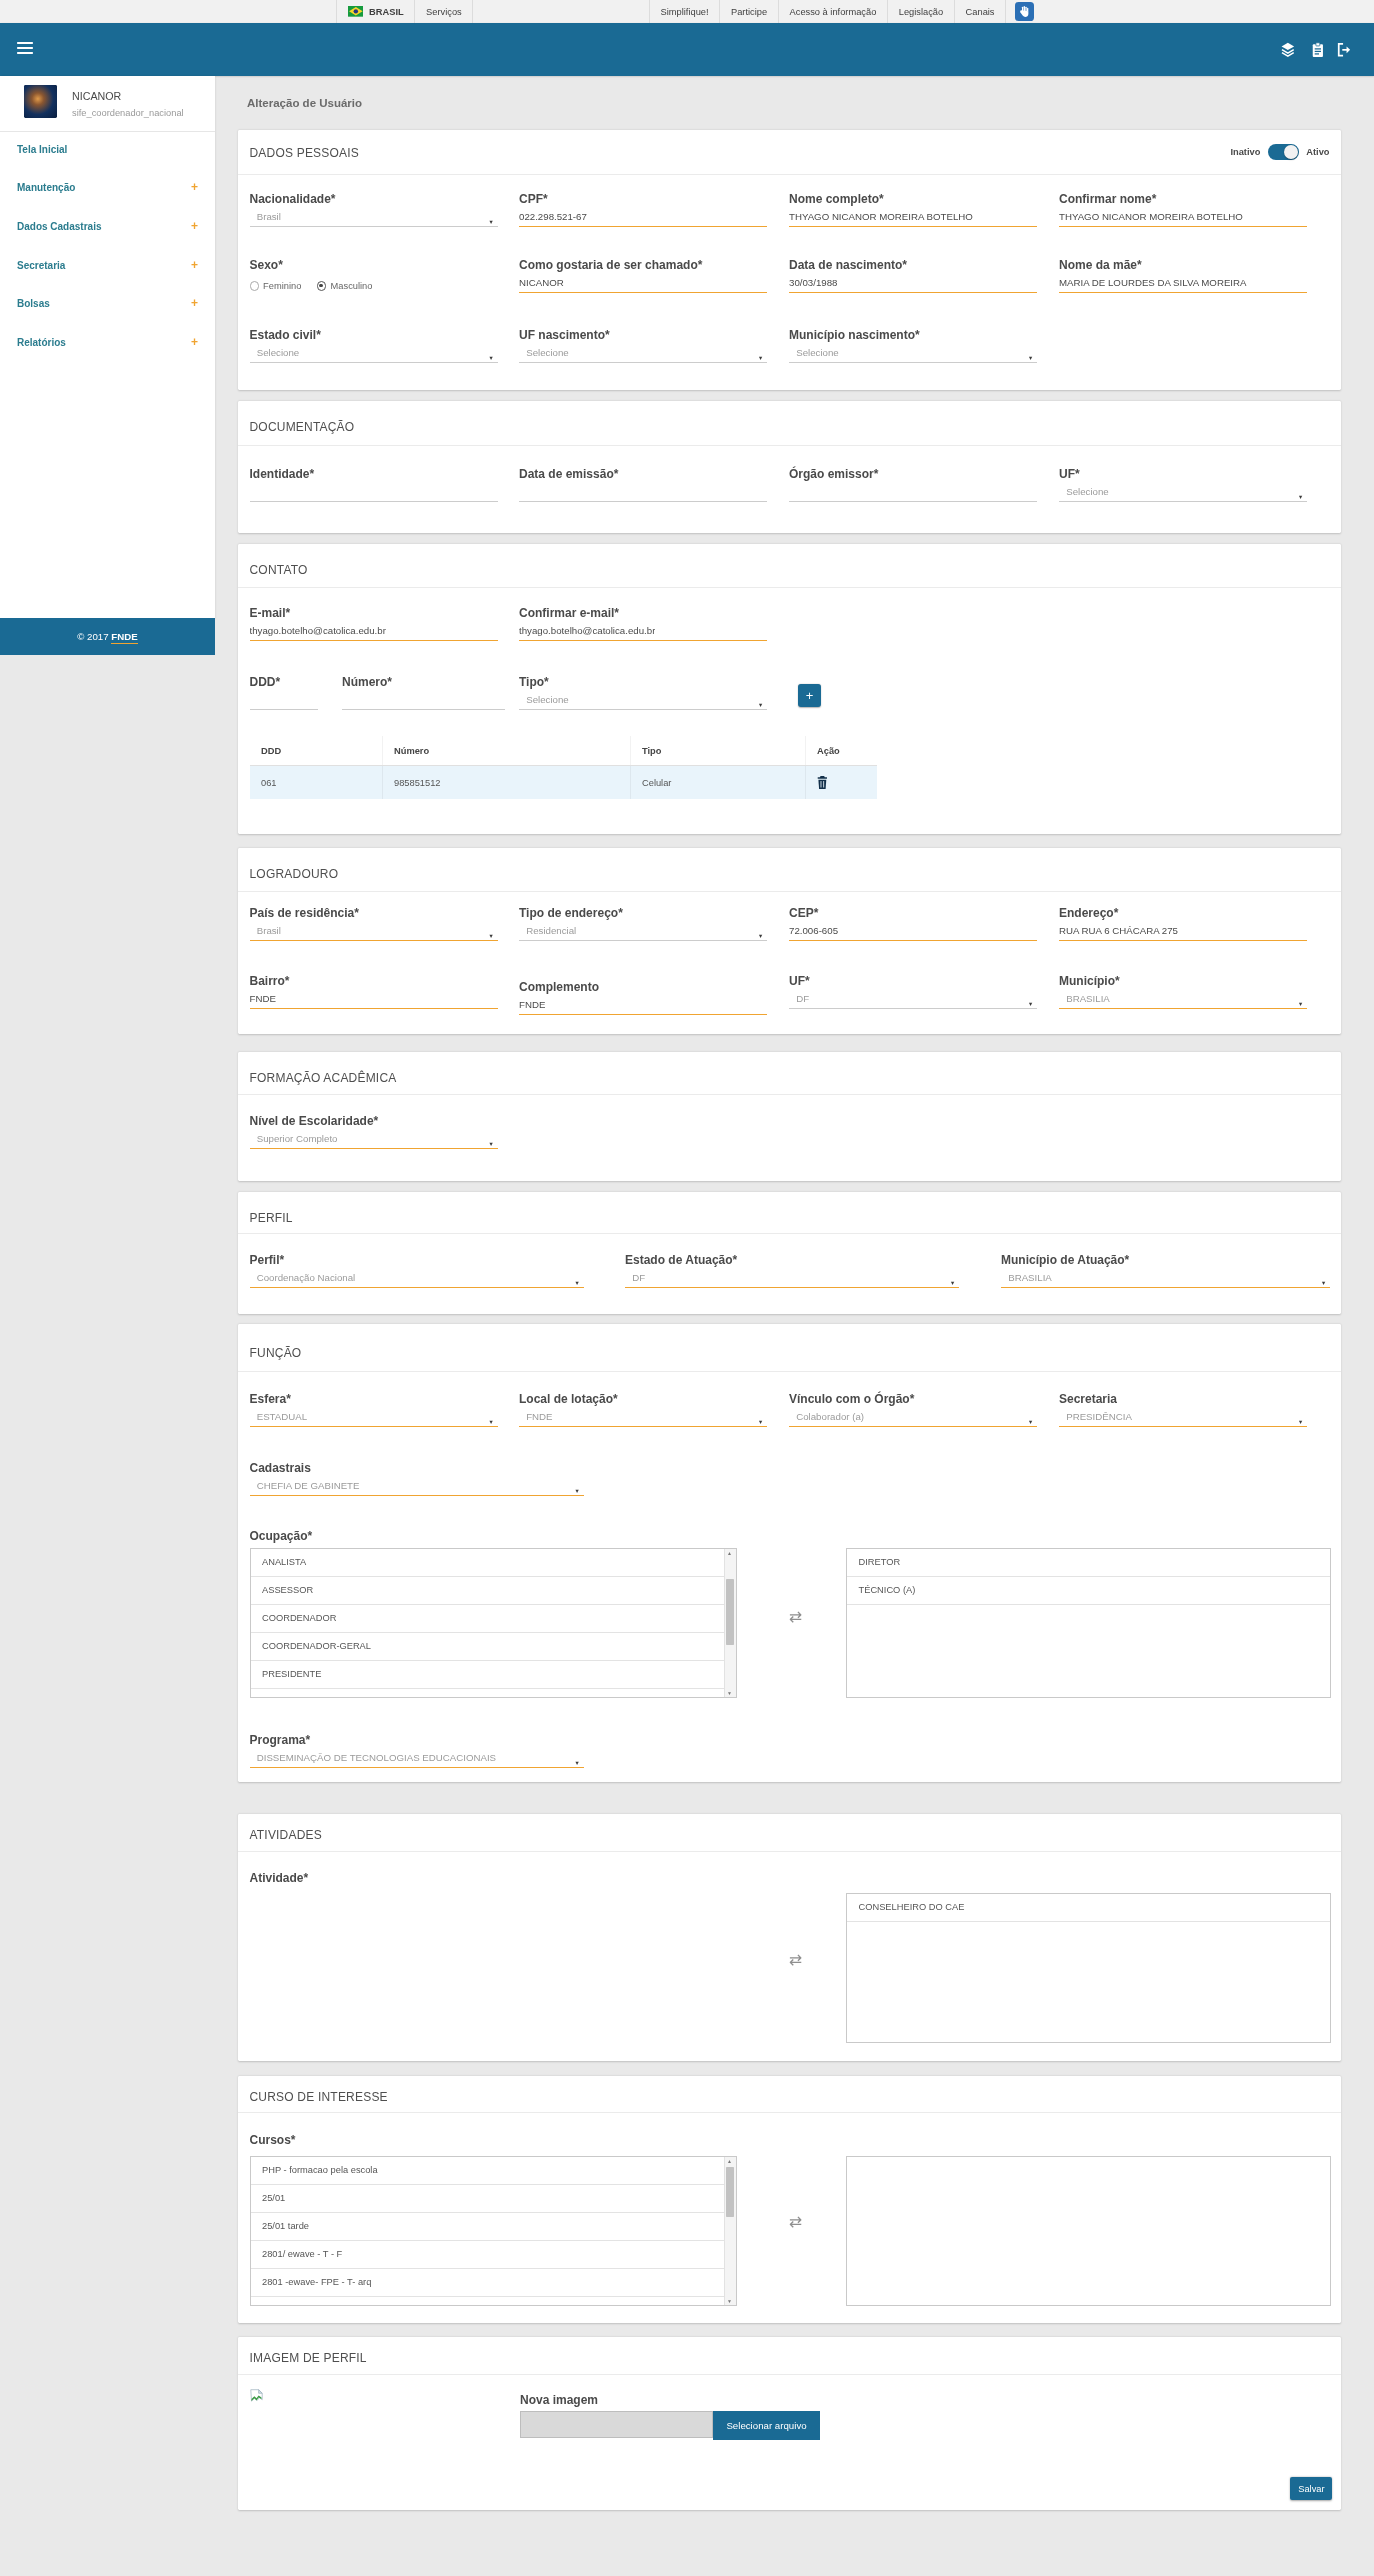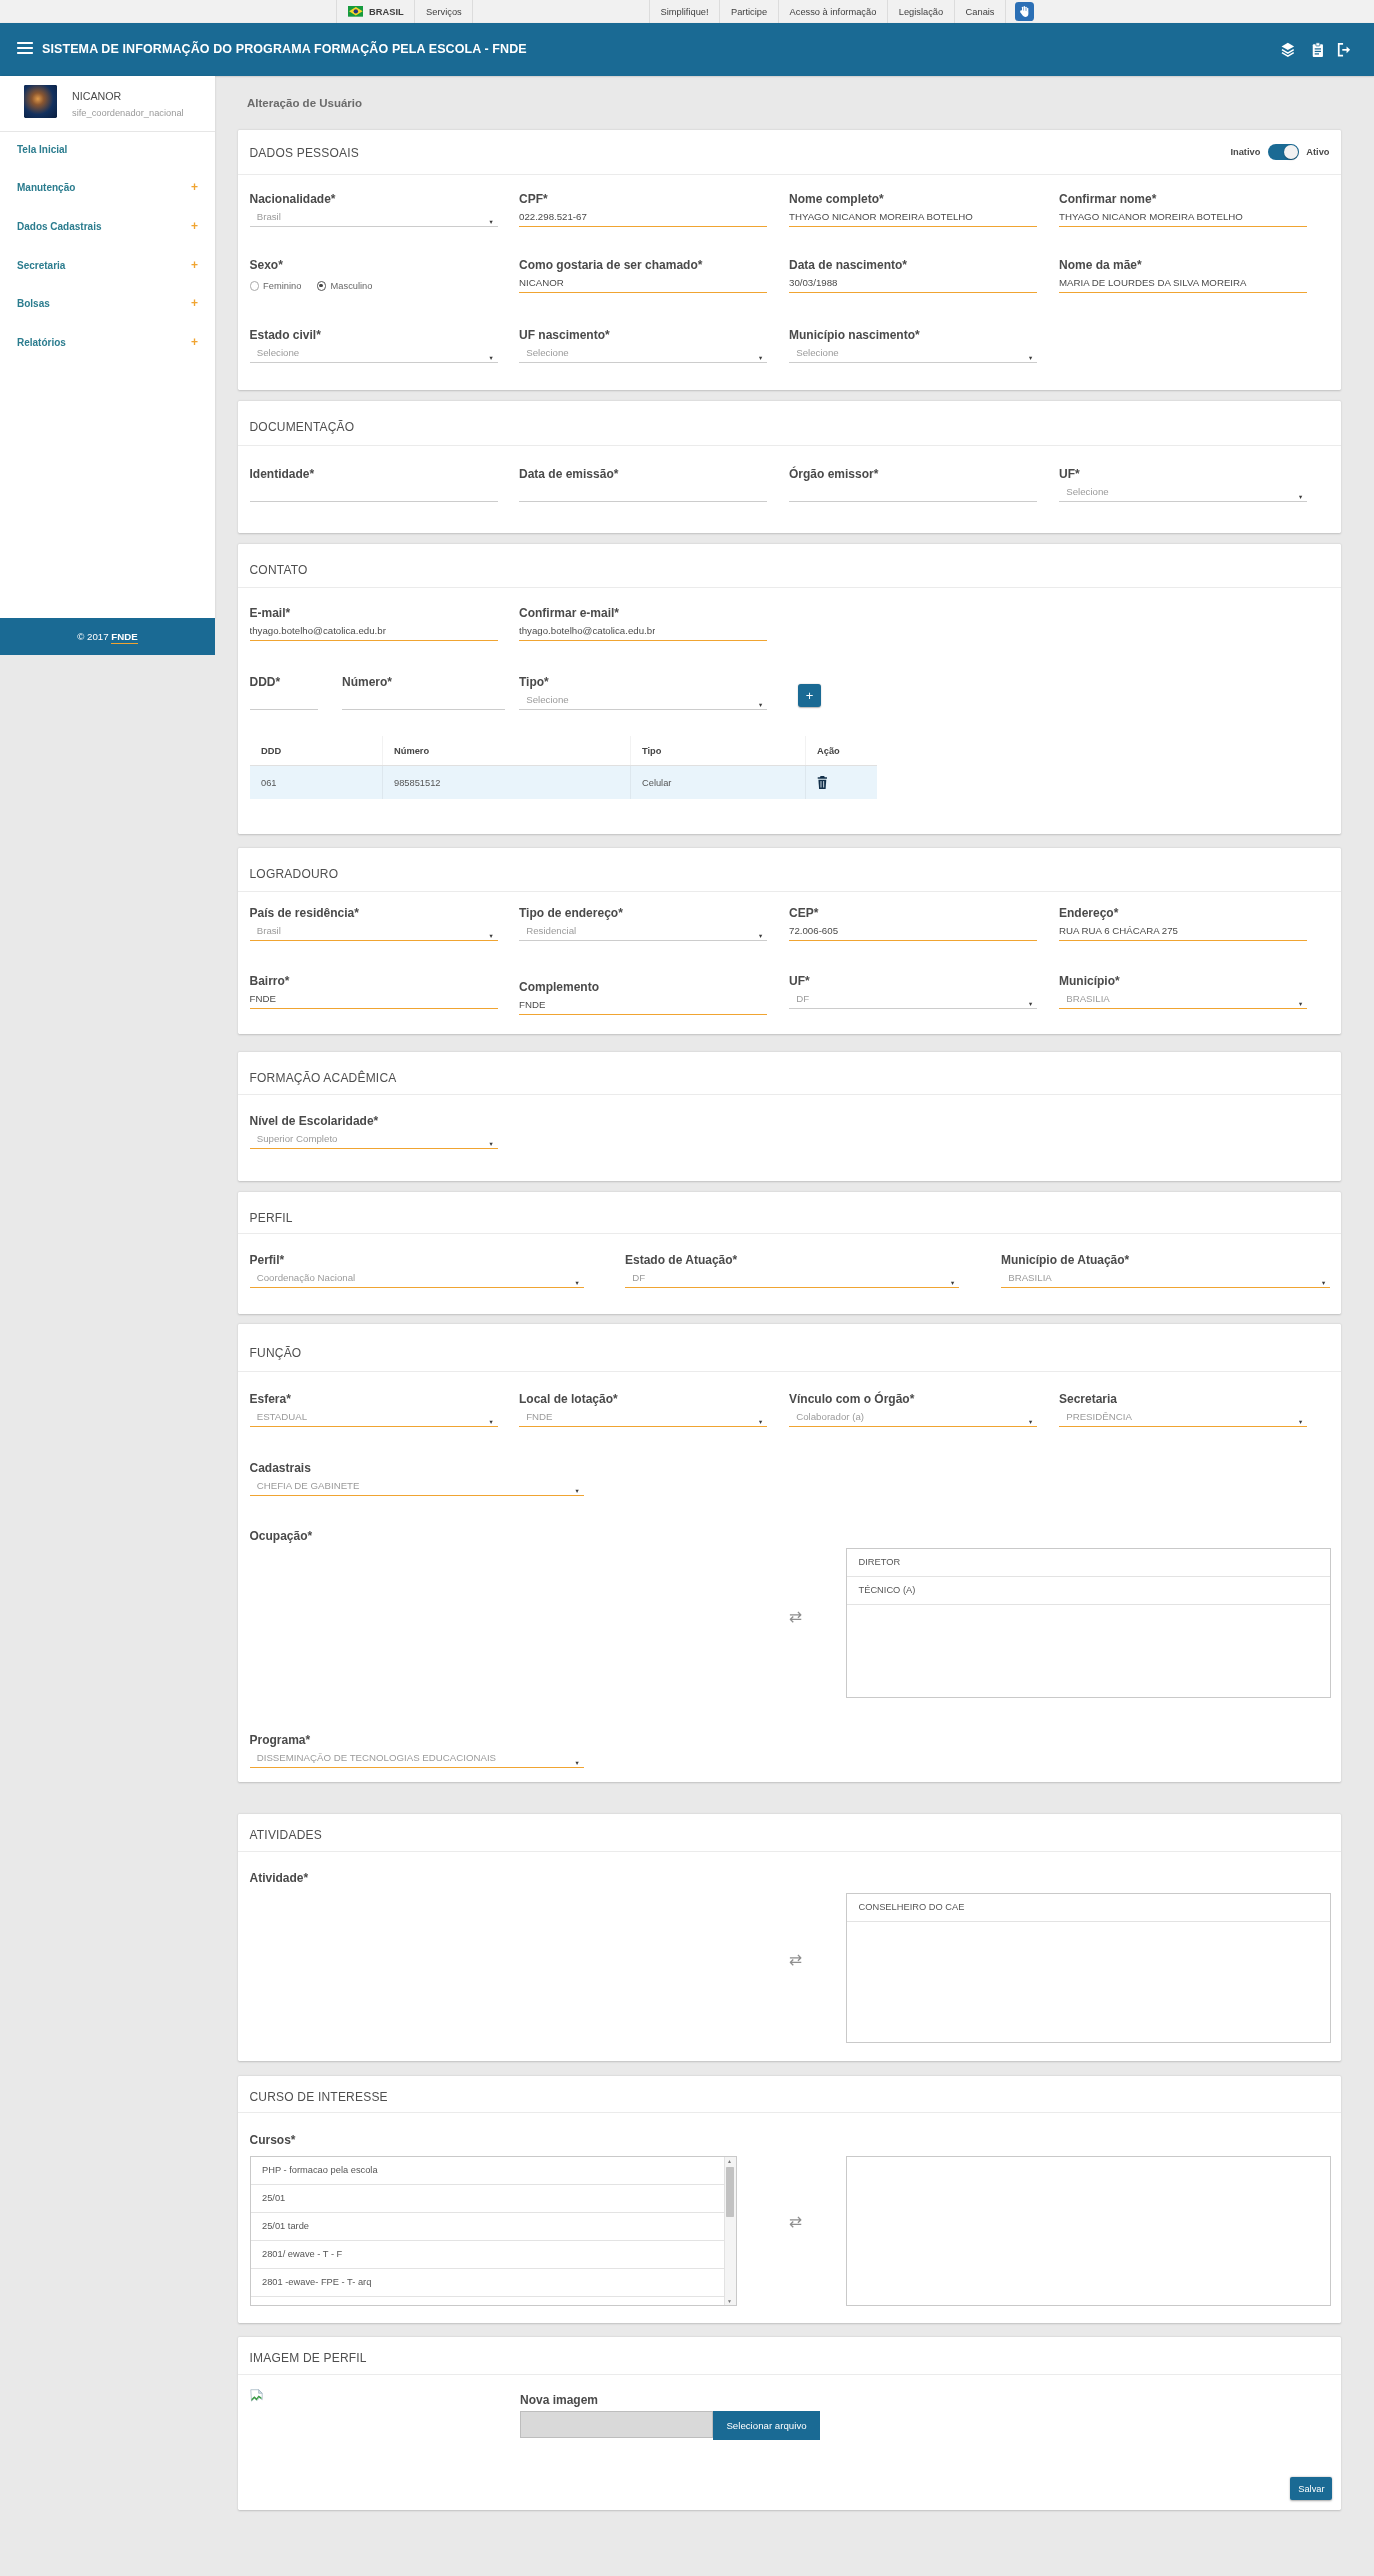--- a/index.html
+++ b/index.html
@@ -142,21 +142,20 @@
     </div>
   </div>
 </div>
 
 <div id="appbar">
   <div class="burger">
       <span></span>
       <span></span>
       <span></span>
     </div>
-  <div class="title">SISTEMA DE INFORMAÇÃO DO PROGRAMA FORMAÇÃO PELA ESCOLA - FNDE</div>
   <div class="hicon" style="left:1280px">
     <svg viewBox="0 0 20 20" width="15.7" height="15.7">
         <path d="M10 1l8 4.6L10 10.2 2 5.6z" fill="#fff"></path>
         <path d="M2.5 9.8l7.5 4.4 7.5-4.4" stroke="#fff" stroke-width="2" fill="none"></path>
         <path d="M2.5 13.6l7.5 4.4 7.5-4.4" stroke="#fff" stroke-width="2" fill="none"></path>
       </svg>
   </div>
   <div class="hicon" style="left:1310px">
     <svg viewBox="0 0 20 20" width="15.7" height="15.7">
         <rect x="3.5" y="3" width="13" height="16" rx="1.2" fill="#fff"></rect>
@@ -469,20 +468,31 @@
   <div class="field select" style="left:11.5px;top:137px;width:334px">
     <div class="lbl">Cadastrais</div>
     <div class="val">CHEFIA DE GABINETE</div>
     <span class="caret"></span>
     <div class="line orange"></div>
   </div>
 
   <div class="field" style="left:11.5px;top:205px">
     <div class="lbl">Ocupação*</div>
   </div>
+  <div class="duallist" style="left:11.5px;top:224px;width:487px;height:150px">
+    <div class="opt">ANALISTA</div>
+    <div class="opt">ASSESSOR</div>
+    <div class="opt">COORDENADOR</div>
+    <div class="opt">COORDENADOR-GERAL</div>
+    <div class="opt">PRESIDENTE</div>
+    <div class="opt">SECRETÁRIO DE EDUCAÇÃO</div>
+    <div class="vscroll">
+        <div class="vthumb" style="top:30px;height:66px"></div>
+      </div>
+  </div>
   <div class="swap" style="left:551px;top:283px">⇄</div>
   <div class="duallist" style="left:608px;top:224px;width:485px;height:150px">
     <div class="opt">DIRETOR</div>
     <div class="opt">TÉCNICO (A)</div>
   </div>
 
   <div class="field select" style="left:11.5px;top:409px;width:334px">
     <div class="lbl">Programa*</div>
     <div class="val">DISSEMINAÇÃO DE TECNOLOGIAS EDUCACIONAIS</div>
     <span class="caret"></span>

